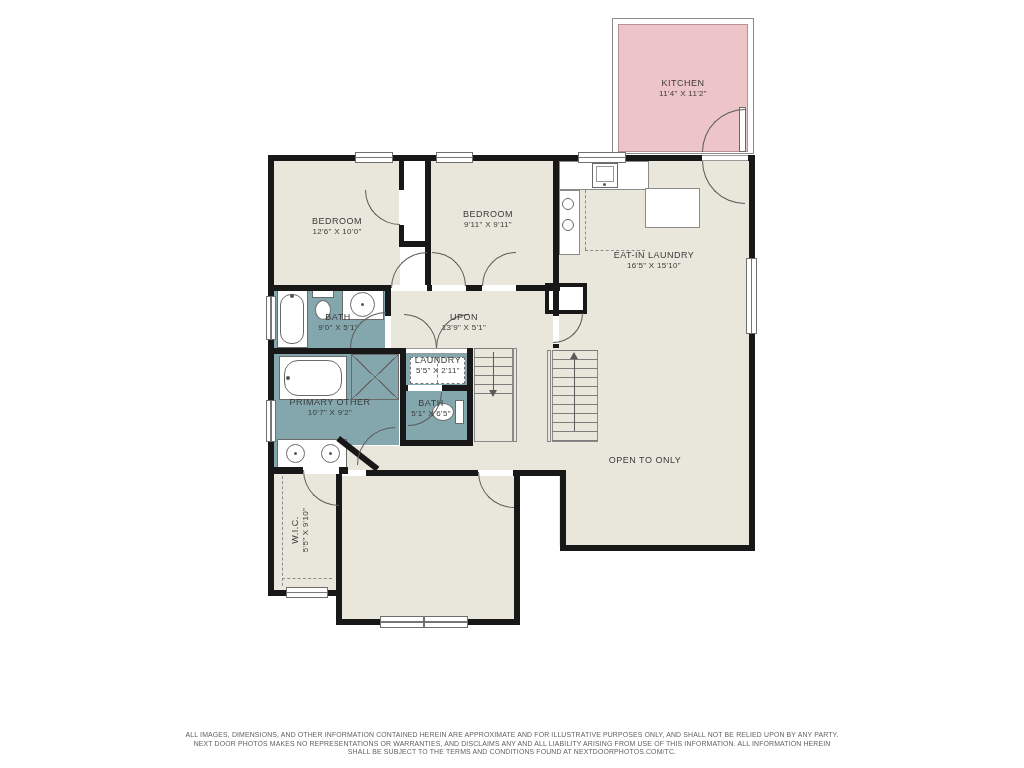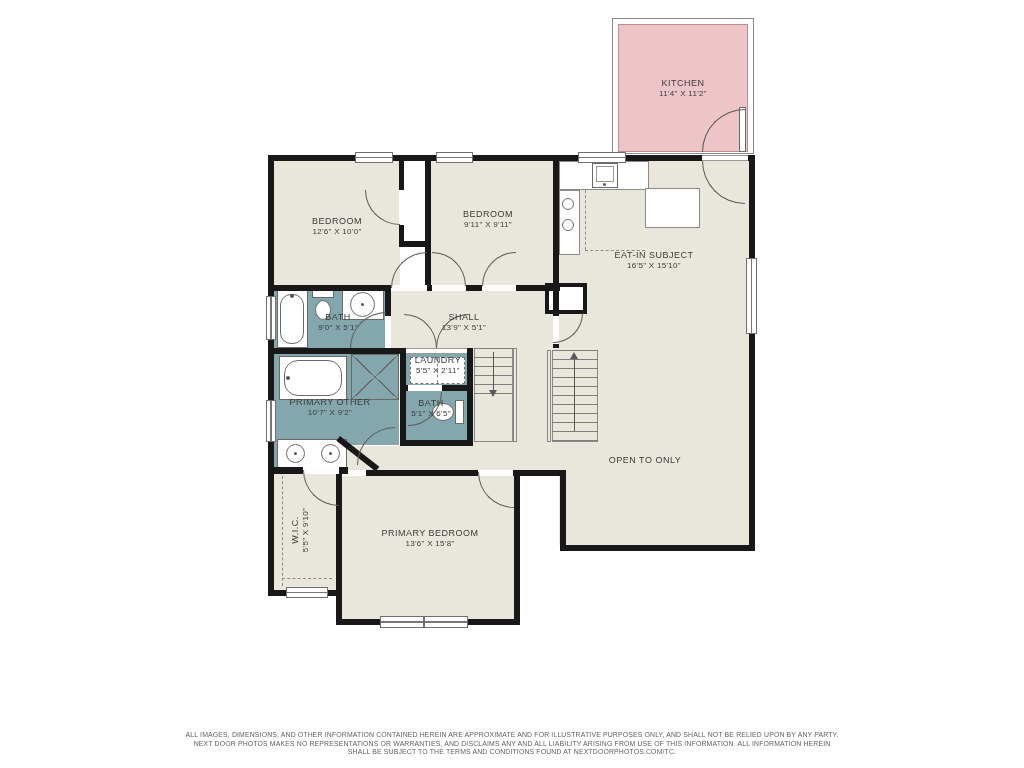--- a/index.html
+++ b/index.html
@@ -187,53 +187,49 @@
   </div>
   <div class="label" style="left:277px;top:216px;width:120px;">
     <span class="nm">BEDROOM</span>
     <span class="dm">12'6" X 10'0"</span>
   </div>
   <div class="label" style="left:428px;top:209px;width:120px;">
     <span class="nm">BEDROOM</span>
     <span class="dm">9'11" X 9'11"</span>
   </div>
   <div class="label" style="left:584px;top:250px;width:140px;">
-    <span class="nm">EAT-IN SUBJECT</span>
+    <span class="nm">EAT-IN LAUNDRY</span>
     <span class="dm">16'5" X 15'10"</span>
   </div>
   <div class="label" style="left:288px;top:312px;width:100px;">
     <span class="nm">BATH</span>
     <span class="dm">9'0" X 5'1"</span>
   </div>
   <div class="label" style="left:404px;top:312px;width:120px;">
-    <span class="nm">SHALL</span>
+    <span class="nm">UPON</span>
     <span class="dm">13'9" X 5'1"</span>
   </div>
   <div class="label" style="left:386px;top:355px;width:104px;">
     <span class="nm">LAUNDRY</span>
     <span class="dm">5'5" X 2'11"</span>
   </div>
   <div class="label" style="left:270px;top:397px;width:120px;">
     <span class="nm">PRIMARY OTHER</span>
     <span class="dm">10'7" X 9'2"</span>
   </div>
   <div class="label" style="left:389px;top:398px;width:84px;">
     <span class="nm">BATH</span>
     <span class="dm">5'1" X 6'5"</span>
   </div>
   <div class="label" style="left:575px;top:455px;width:140px;">
     <span class="nm">OPEN TO ONLY</span>
   </div>
   <div class="label rot" style="left:266px;top:517px;width:74px;height:26px;">
     <span class="nm">W.I.C.</span>
     <span class="dm">5'5" X 9'10"</span>
-  </div>
-  <div class="label" style="left:350px;top:528px;width:160px;">
-    <span class="nm">PRIMARY BEDROOM</span>
-    <span class="dm">13'6" X 15'8"</span>
   </div>
 
   <div class="footer">
     <div>ALL IMAGES, DIMENSIONS, AND OTHER INFORMATION CONTAINED HEREIN ARE APPROXIMATE AND FOR ILLUSTRATIVE PURPOSES ONLY, AND SHALL NOT BE RELIED UPON BY ANY PARTY.</div>
     <div>NEXT DOOR PHOTOS MAKES NO REPRESENTATIONS OR WARRANTIES, AND DISCLAIMS ANY AND ALL LIABILITY ARISING FROM USE OF THIS INFORMATION. ALL INFORMATION HEREIN</div>
     <div>SHALL BE SUBJECT TO THE TERMS AND CONDITIONS FOUND AT NEXTDOORPHOTOS.COM/TC.</div>
   </div>
 
 </div>
 

